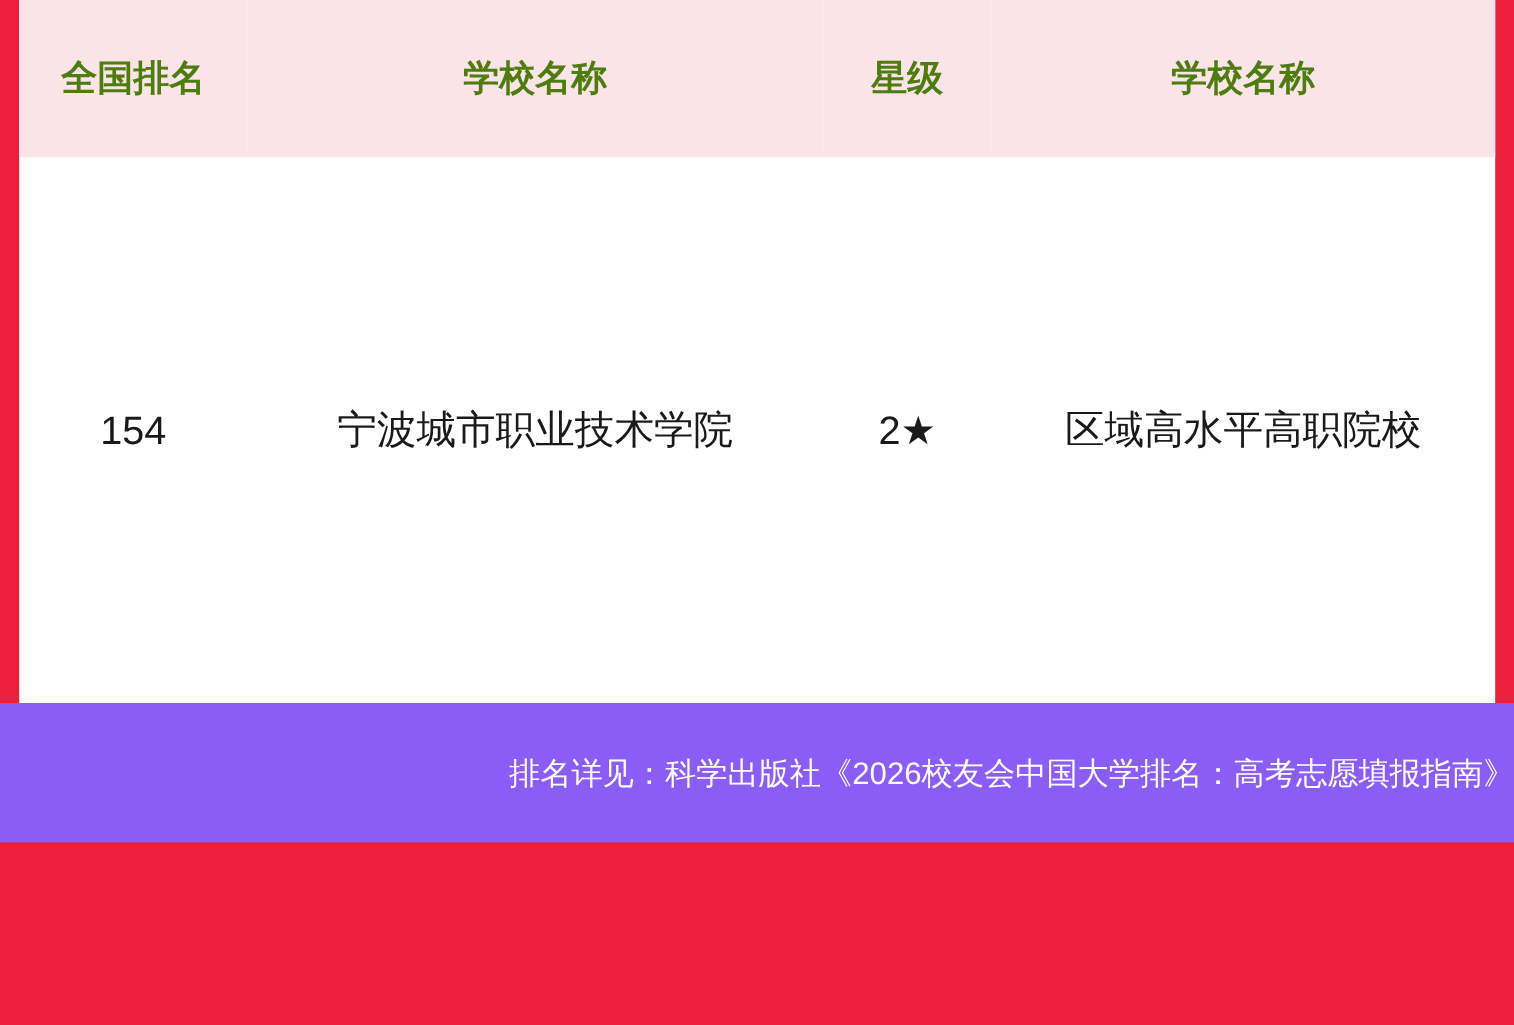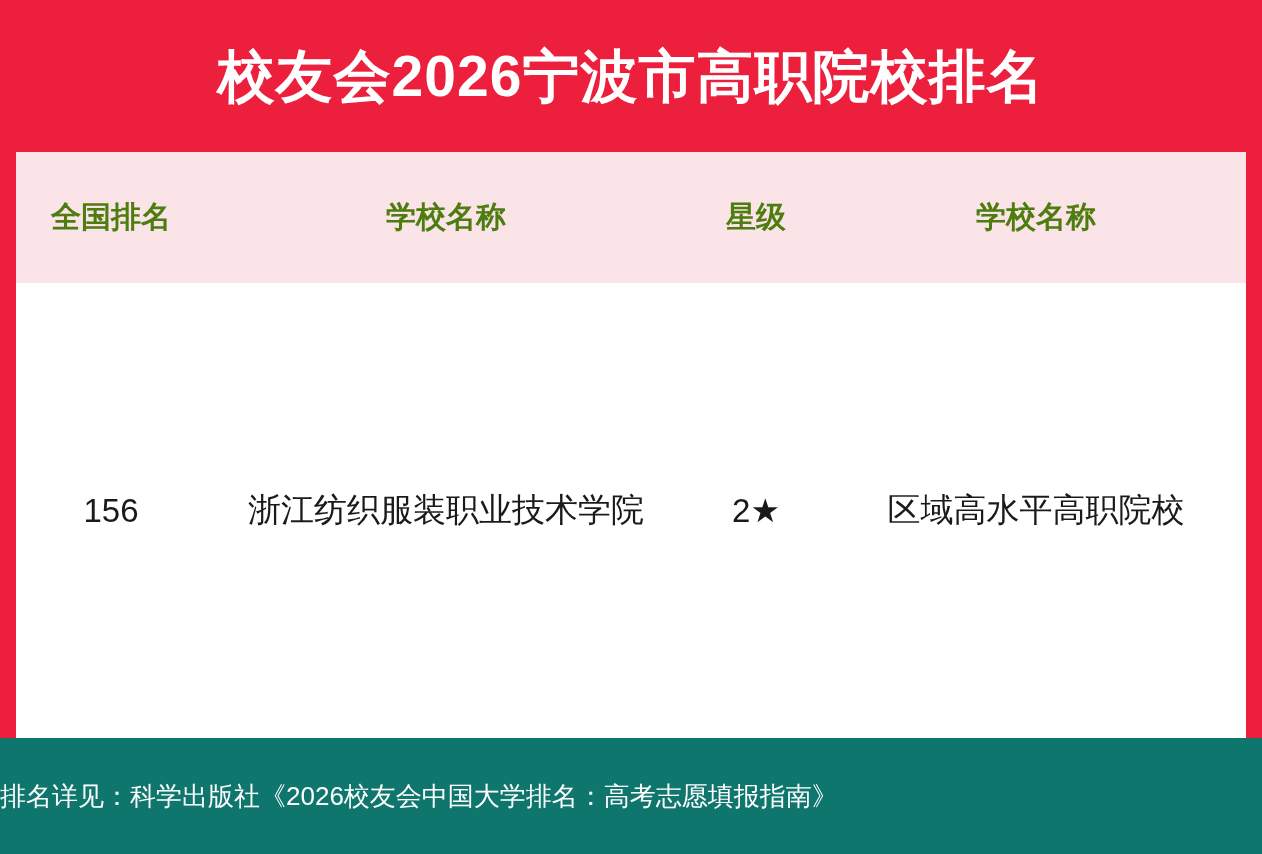--- a/index.html
+++ b/index.html
@@ -88,58 +88,55 @@
     font-size: 33px;
   }
   .col-rank { width: 190px; }
   .col-name { width: 480px; }
   .col-star { width: 140px; }
   .col-level { width: auto; }
   .footer {
     height: 116px;
     display: flex;
     align-items: center;
-    justify-content: flex-start;
-    background: #0f766e;
+    justify-content: flex-end;
+    background: #8b5cf6;
   }
   .footer-text {
     color: #ffffff;
     font-size: 26px;
     white-space: nowrap;
   }
 </style>
 </head>
 <body>
 
 <div class="page">
 
-  <div class="title-bar">
-    <div class="title-text">校友会2026宁波市高职院校排名</div>
-  </div>
 
   <div class="table-wrap">
     <table>
       <colgroup>
         <col class="col-rank">
         <col class="col-name">
         <col class="col-star">
         <col class="col-level">
       </colgroup>
       <thead>
         <tr>
           <th>全国排名</th>
           <th>学校名称</th>
           <th>星级</th>
           <th>学校名称</th>
         </tr>
       </thead>
       <tbody>
         <tr>
-          <td class="rank">156</td>
-          <td class="name">浙江纺织服装职业技术学院</td>
+          <td class="rank">154</td>
+          <td class="name">宁波城市职业技术学院</td>
           <td class="stars">2★</td>
           <td class="level">区域高水平高职院校</td>
         </tr>
       </tbody>
     </table>
   </div>
 
   <div class="footer">
     <div class="footer-text">排名详见：科学出版社《2026校友会中国大学排名：高考志愿填报指南》</div>
   </div>

